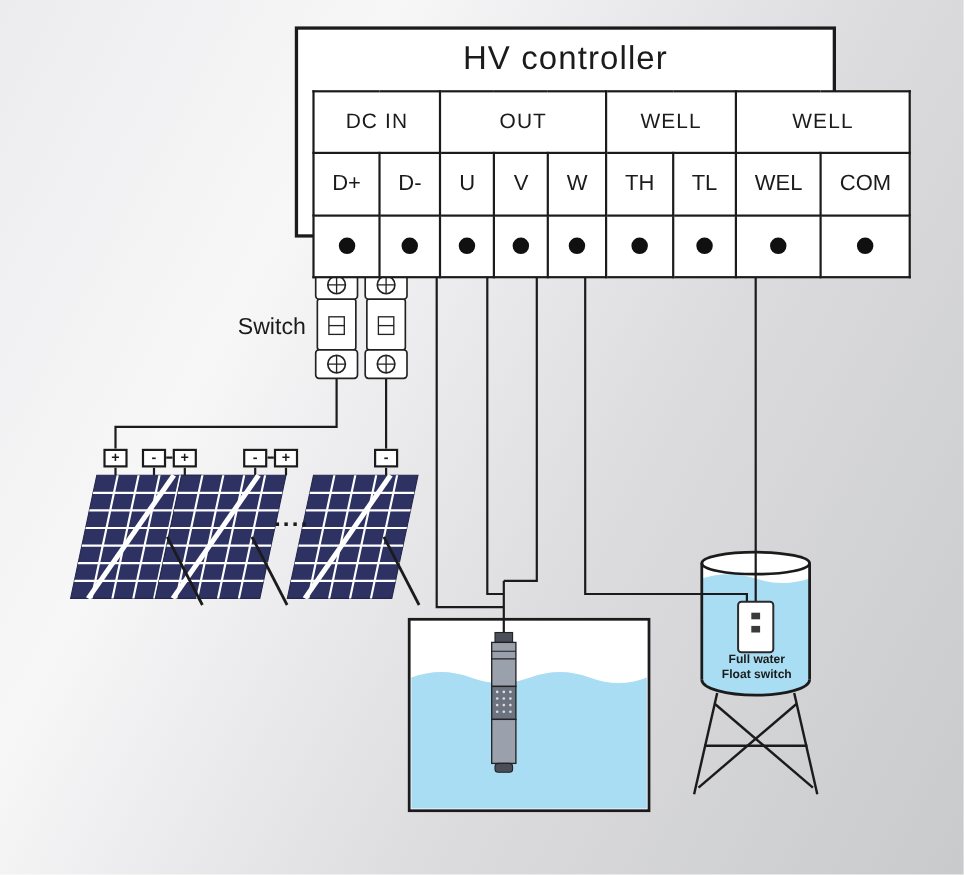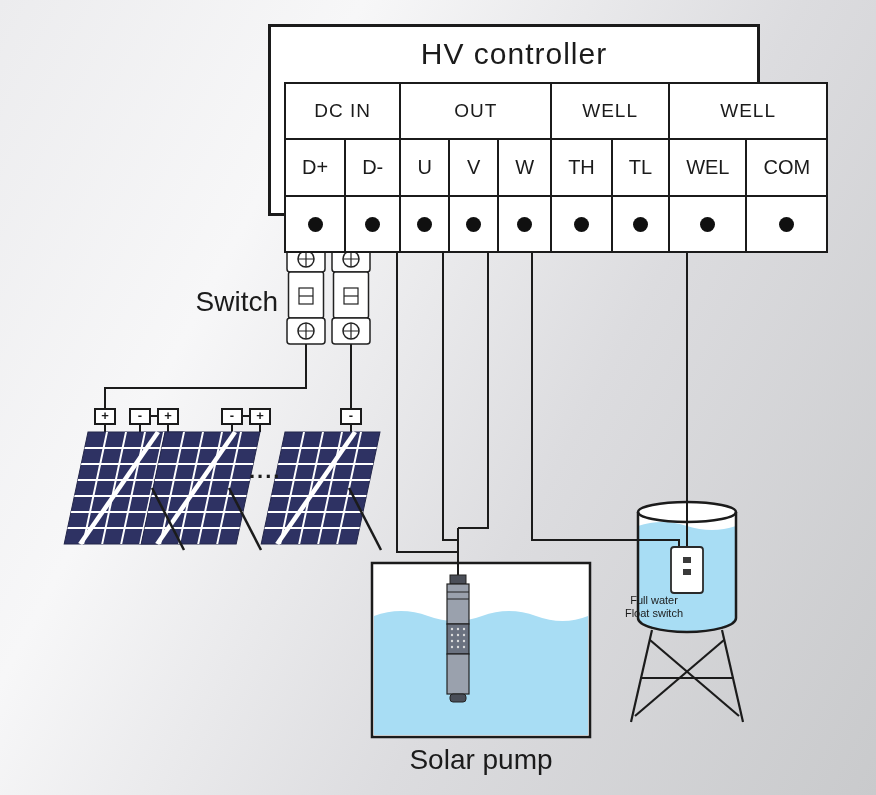--- a/index.html
+++ b/index.html
@@ -19,32 +19,32 @@
     background:#fff; border:3px solid #1b1b1b;
   }
   .ctrl-title { text-align:center; font-size:30px; line-height:35px; margin-top:9px; letter-spacing:1px; }
   table.terms { border-collapse:collapse; table-layout:fixed; margin:11px 0 0 13px; }
   .terms td { border:2px solid #1b1b1b; text-align:center; vertical-align:middle; font-size:19px; padding:16px; background:#fff; }
   .grow td { height:36px; letter-spacing:1px; }
   .trow td { height:33px; font-size:20px; }
   .drow td { height:32px; }
   .dot { display:inline-block; width:15px; height:15px; border-radius:50%; background:#101010; vertical-align:middle; }
 
-  .lbl { position:absolute; font-size:28px; }
+  .lbl { position:absolute; font-size:21px; }
   .pbox {
     position:absolute; top:408px; width:22px; height:17px;
     border:2px solid #1b1b1b; background:#fff;
     font-size:13px; font-weight:bold; text-align:center; line-height:12px;
   }
   .ellipsis {
     position:absolute; left:249px; top:458px; font-size:22px; font-weight:bold; letter-spacing:2px;
   }
   .fs-label {
-    position:absolute; left:604px; top:594px; width:100px;
-    text-align:center; font-size:11px; font-weight:normal; line-height:13px;
+    position:absolute; left:638px; top:594px; width:100px;
+    text-align:center; font-size:11px; font-weight:bold; line-height:13px;
   }
 </style>
 </head>
 <body>
 
 <div id="canvas">
 
   <svg id="wires" width="876" height="795" viewBox="0 0 876 795">
 
     <g stroke="#1b1b1b" stroke-width="2.2" fill="none">
@@ -214,20 +214,19 @@
   <div class="pbox" style="left:94px">+</div>
   <div class="pbox" style="left:129px">-</div>
   <div class="pbox" style="left:157px">+</div>
   <div class="pbox" style="left:221px">-</div>
   <div class="pbox" style="left:249px">+</div>
   <div class="pbox" style="left:340px">-</div>
 
   <div class="ellipsis">....</div>
 
   <div class="lbl" style="left:183px; top:286px; width:95px; text-align:right">Switch</div>
-  <div class="lbl" style="left:381px; top:744px; width:200px; text-align:center">Solar pump</div>
 
   <div class="fs-label">
     <div>Full water</div>
     <div>Float switch</div>
   </div>
 
 </div>
 
 </body></html>

